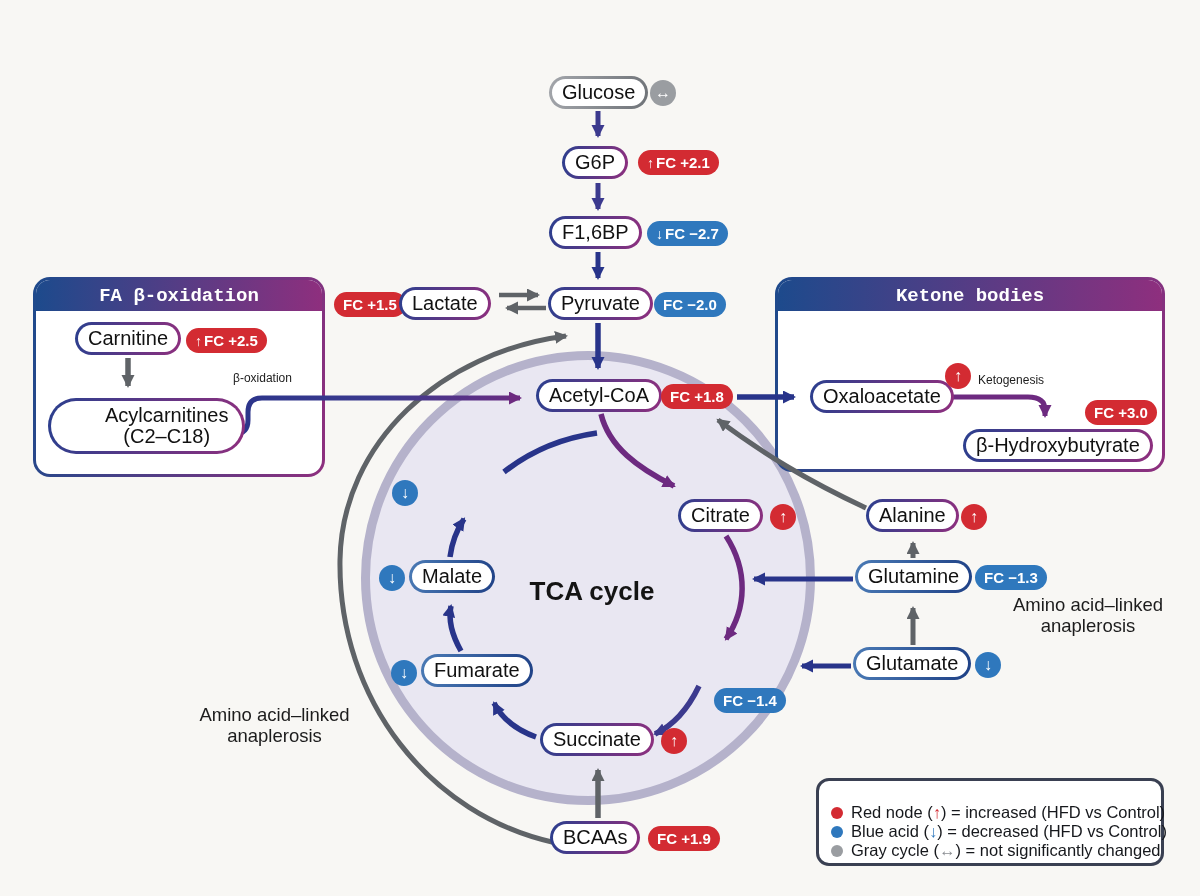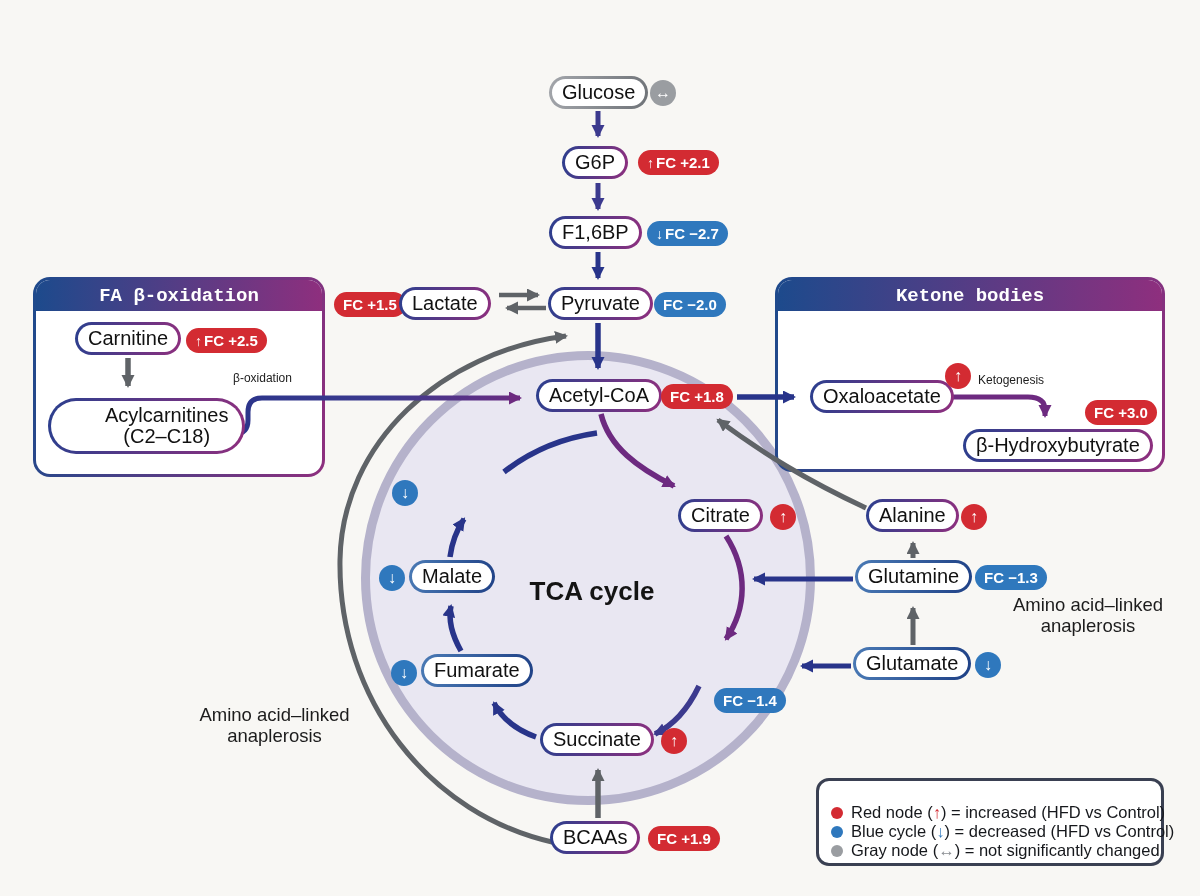--- a/index.html
+++ b/index.html
@@ -274,21 +274,21 @@
     <div>anaplerosis</div>
   </div>
 
   <div class="legend">
     <div class="lrow">
       <span class="dot dot-red"></span>
       <span><span>Red node (</span><span class="lg-red">↑</span><span>) = increased (HFD vs Control)</span></span>
     </div>
     <div class="lrow">
       <span class="dot dot-blue"></span>
-      <span><span>Blue cycle (</span><span class="lg-blue">↓</span><span>) = decreased (HFD vs Control)</span></span>
+      <span><span>Blue acid (</span><span class="lg-blue">↓</span><span>) = decreased (HFD vs Control)</span></span>
     </div>
     <div class="lrow">
       <span class="dot dot-gray"></span>
-      <span><span>Gray node (</span><span class="lg-gray">↔</span><span>) = not significantly changed</span></span>
+      <span><span>Gray cycle (</span><span class="lg-gray">↔</span><span>) = not significantly changed</span></span>
     </div>
   </div>
 
 </div>
 
 </body></html>

